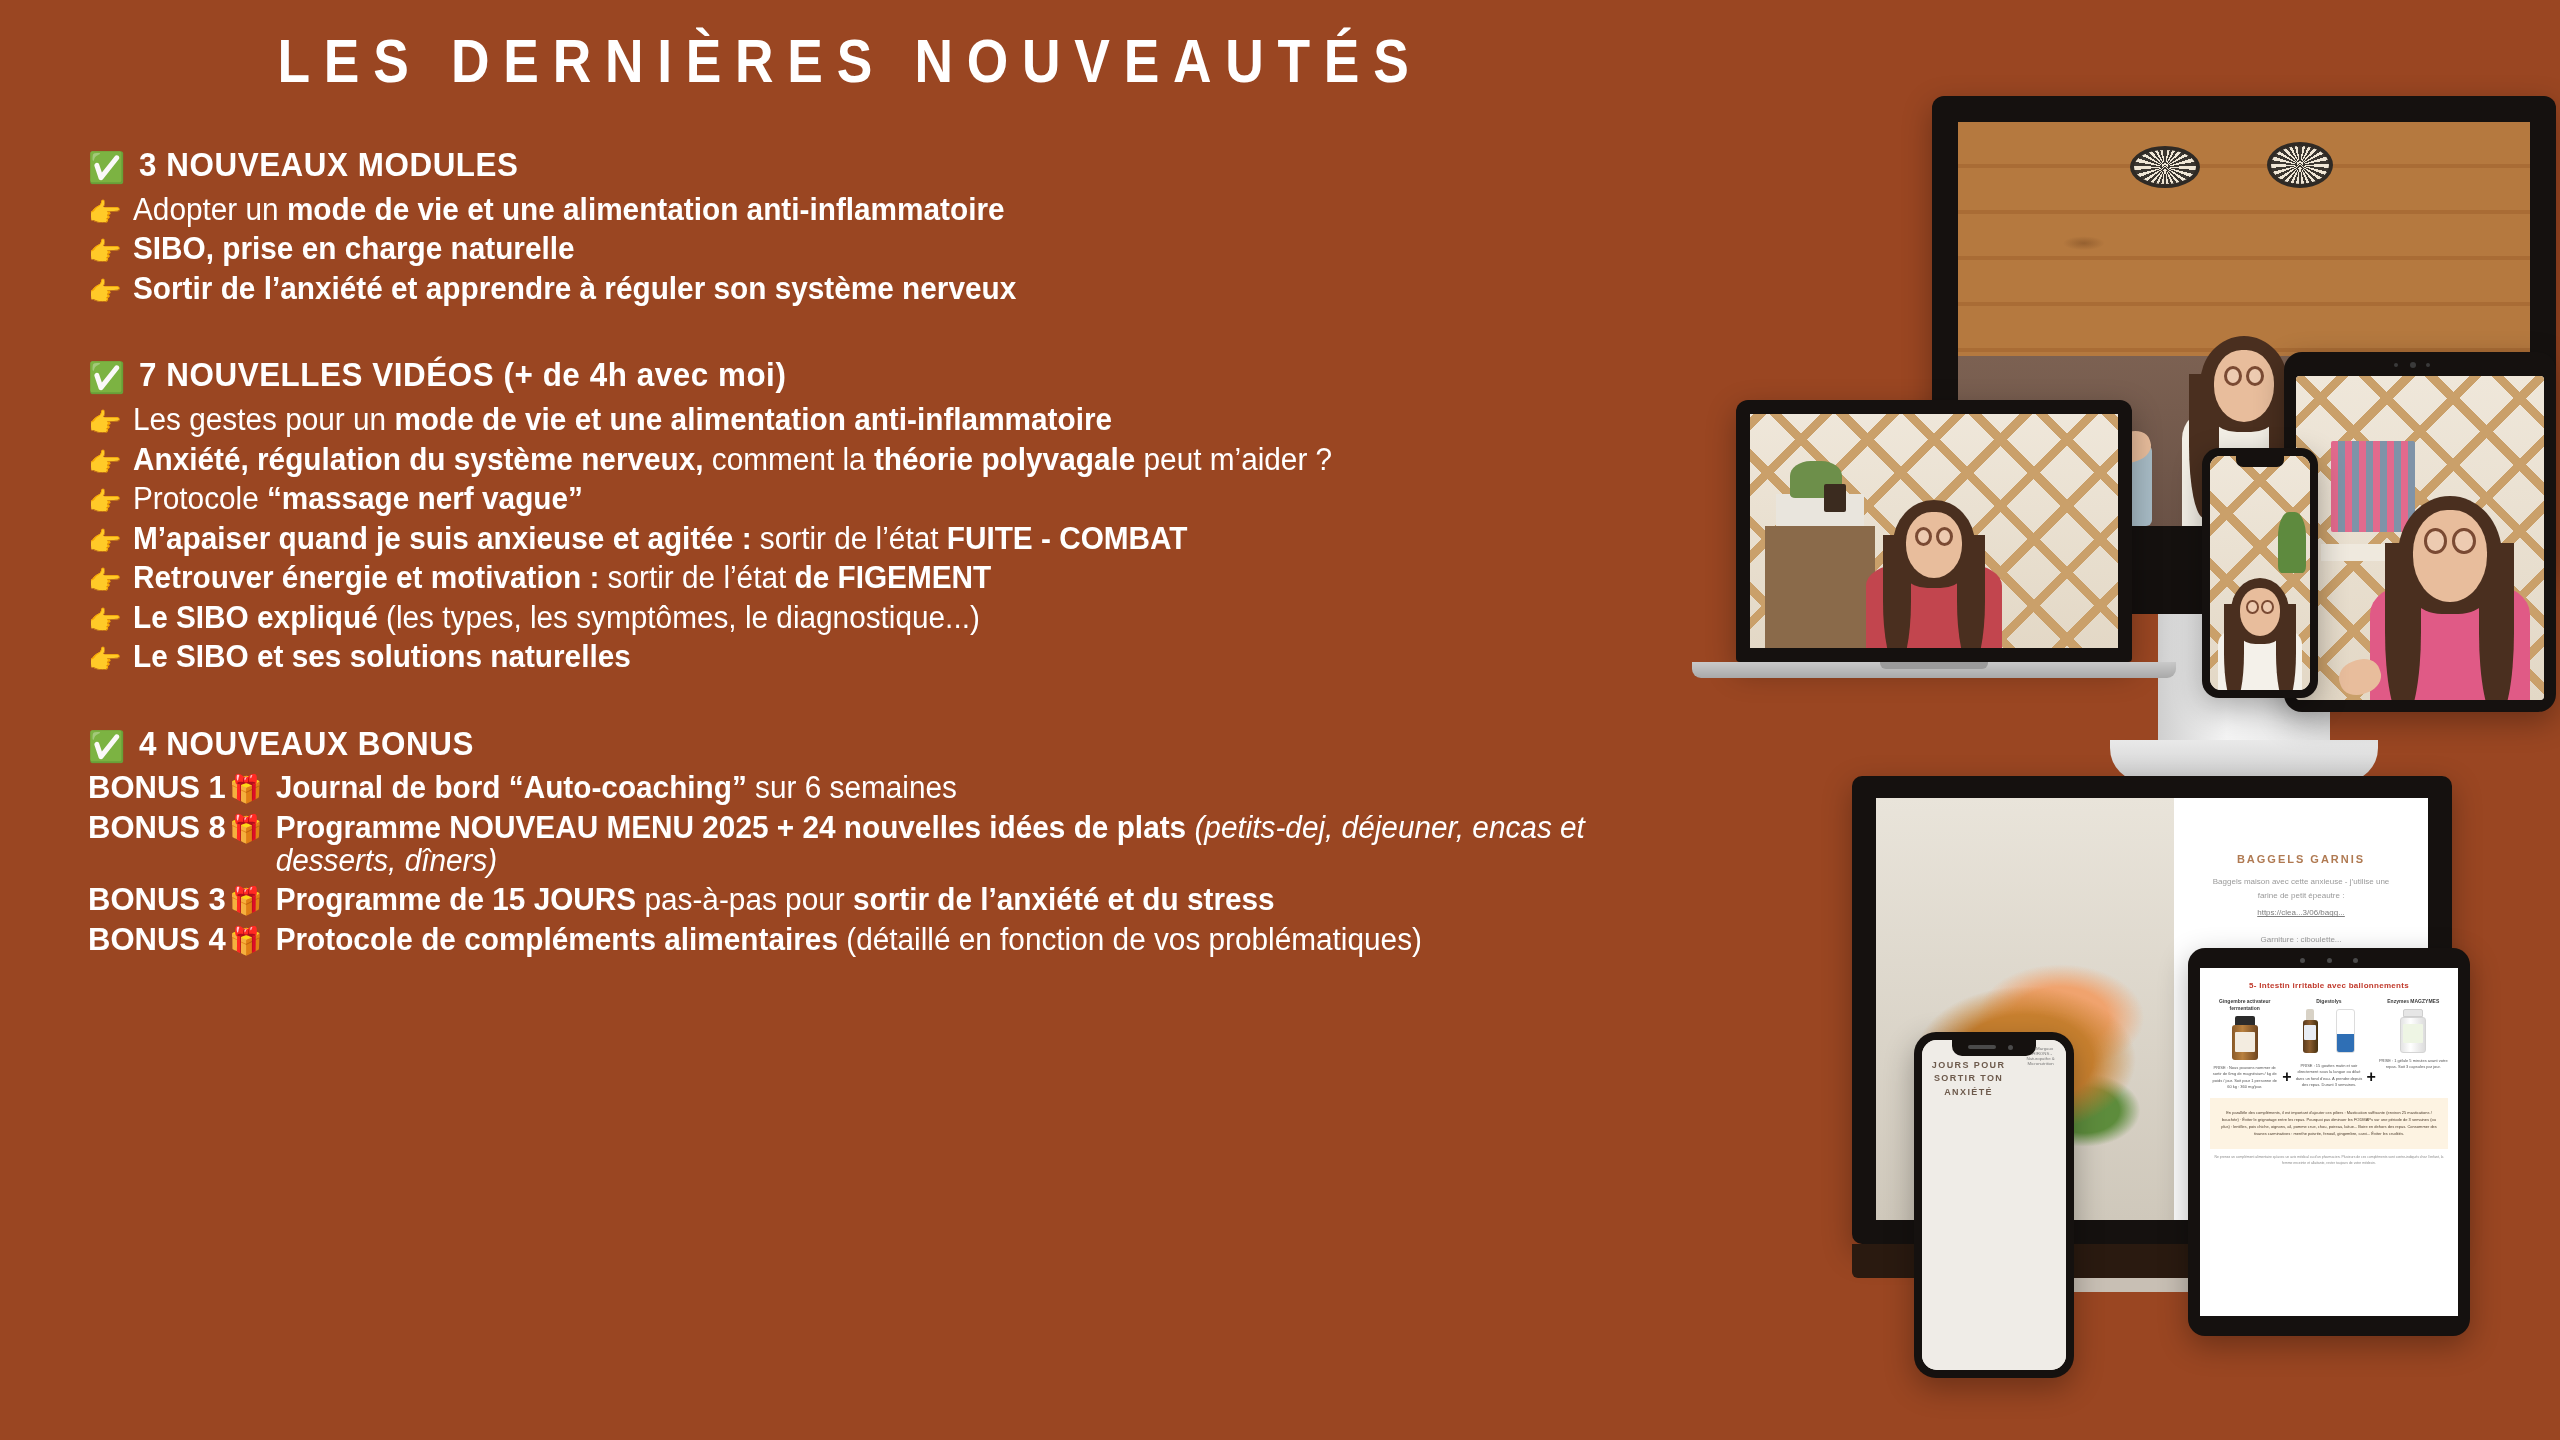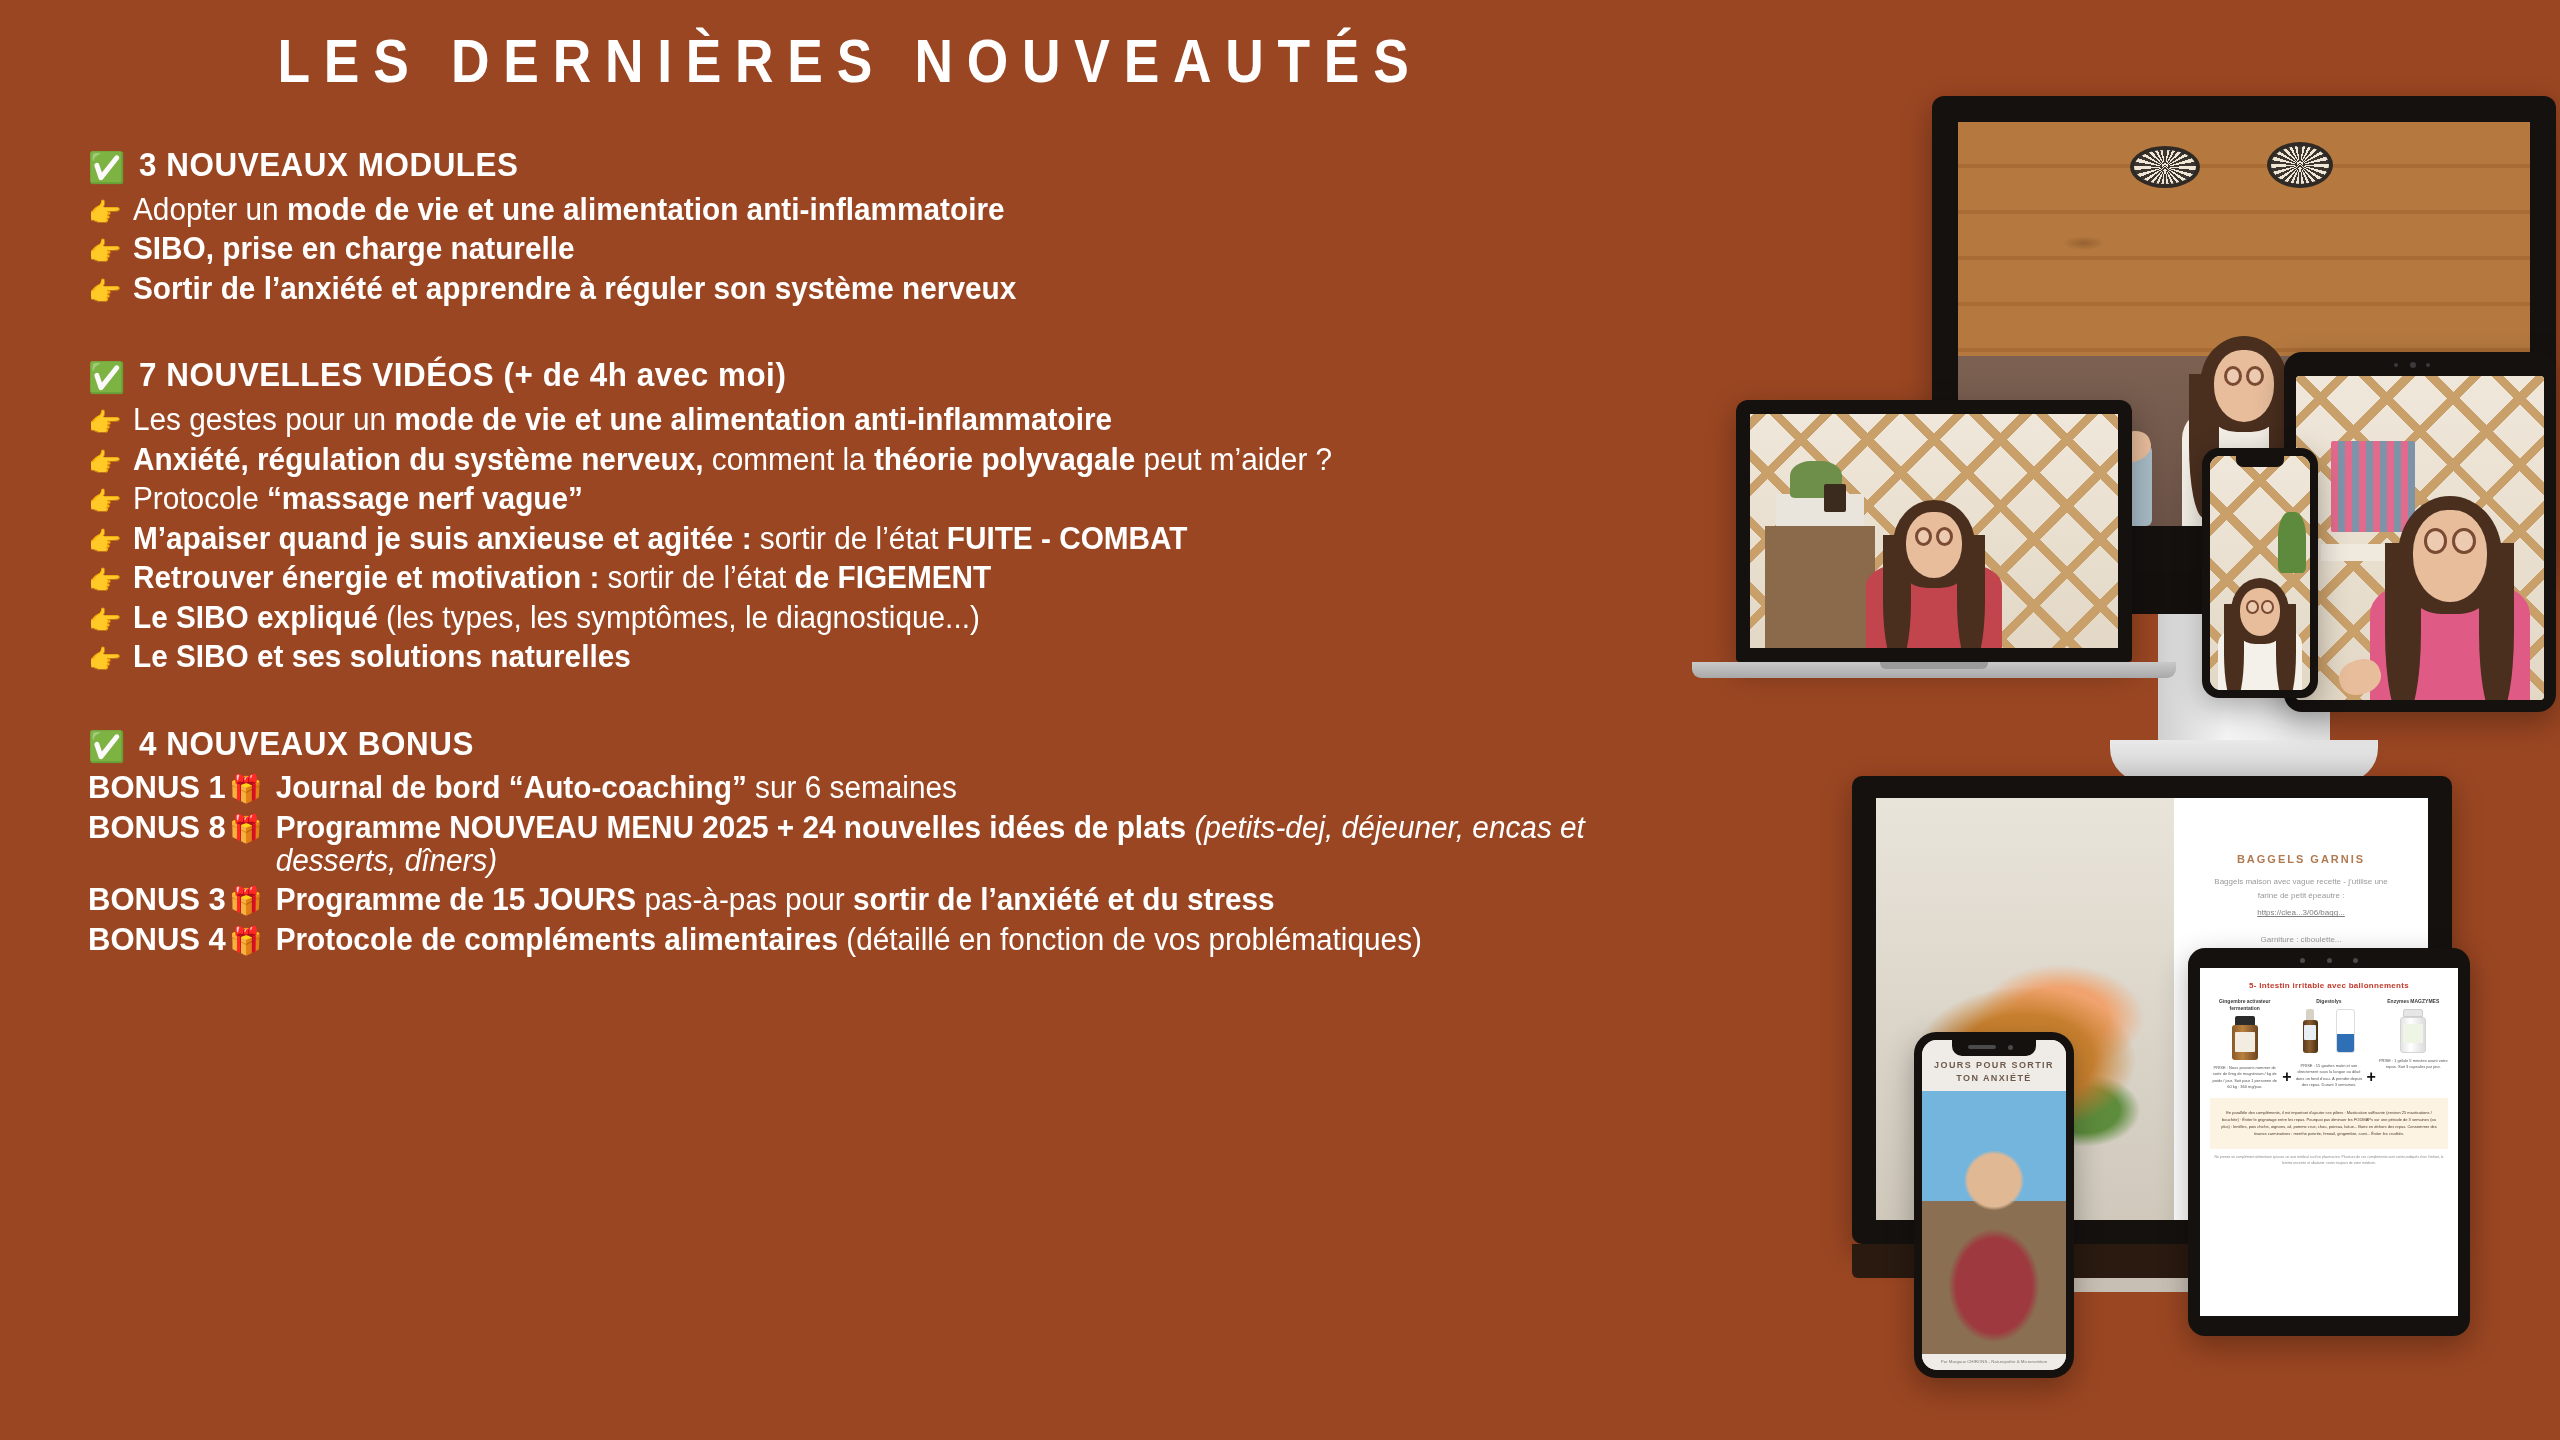--- a/index.html
+++ b/index.html
@@ -321,21 +321,21 @@
   .bottle .lbl { position:absolute; left:12%; width:76%; border-radius:1px; }
   .proto-col p { font-size:4px; color:#555; line-height:1.6; }
   .plus { font-size:16px; color:#111; font-weight:700; align-self:center; padding-top:28%; }
   .proto-note {
     margin-top:8px; background:#fdf3e2; padding:5% 4%;
     font-size:4px; color:#4a3a2a; line-height:1.7; text-align:center;
   }
   .proto-fine { margin-top:6px; font-size:3.4px; color:#8a8a8a; text-align:center; line-height:1.6; }
 
   
-  .anx { position:absolute; inset:0; background:#efece7; display:flex; flex-direction:column; }
+  .anx { position:absolute; inset:0; background:#efece7; display:flex; flex-direction:row; }
   .anx-top {
     padding:13% 5% 4%; text-align:center;
     font-size:9px; letter-spacing:1.4px; color:#6d5a4c; font-weight:600; line-height:1.5;
   }
   .anx-photo {
     flex:1;
     background:
       radial-gradient(circle at 50% 34%, #e0b894 0 14%, transparent 16%),
       radial-gradient(ellipse 44% 30% at 50% 74%, #9e3a3f 0 60%, transparent 72%),
       linear-gradient(to bottom,#74b5dd 0 42%, #8a6f52 42% 100%);
@@ -545,21 +545,21 @@
   </div>
 
   <div>
 
     <div class="bezel" id="bm-bezel"></div>
     <div class="screen" id="bm-screen">
       <div class="recipe">
         <div class="recipe-photo"></div>
         <div class="recipe-text">
           <div class="recipe-title">BAGGELS GARNIS</div>
-          <div class="recipe-body">Baggels maison avec vague recette - j’utilise une farine de petit épeautre :</div>
+          <div class="recipe-body">Baggels maison avec cette anxieuse - j’utilise une farine de petit épeautre :</div>
           <span class="recipe-link">https://clea...3/06/bagg...</span>
           <div class="recipe-foot">Garniture : ciboulette...</div>
         </div>
       </div>
     </div>
     <div id="bm-chin"></div>
     <div id="bm-foot"></div>
 
     <div class="bezel" id="bt-bezel"></div>
     <div id="bt-dots">

